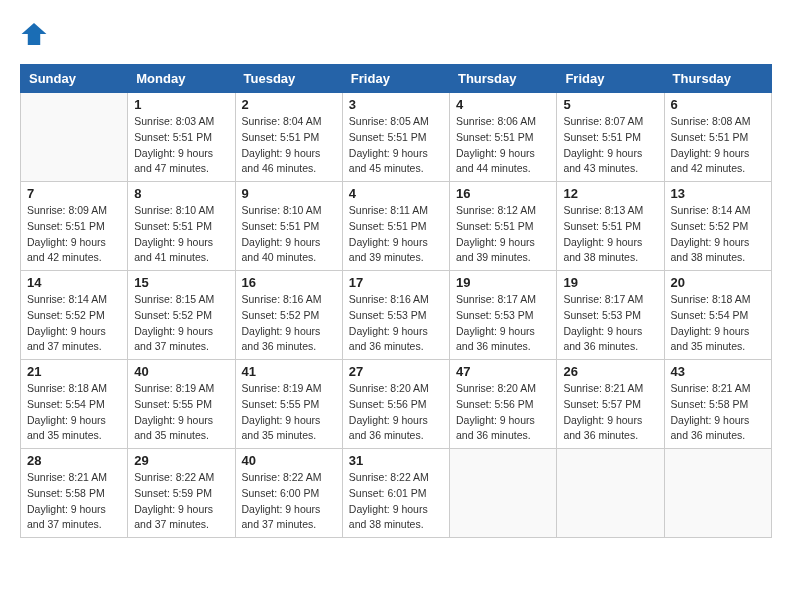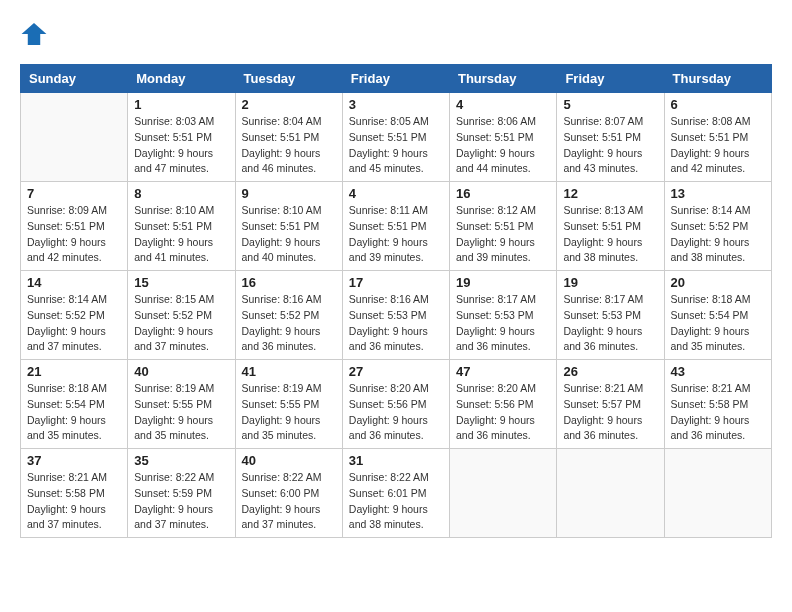--- a/index.html
+++ b/index.html
@@ -228,25 +228,25 @@
           <div class="day-number">26</div>
           <div class="day-info">Sunrise: 8:21 AM<br>Sunset: 5:57 PM<br>Daylight: 9 hours<br>and 36 minutes.</div>
         </td>
         <td>
           <div class="day-number">43</div>
           <div class="day-info">Sunrise: 8:21 AM<br>Sunset: 5:58 PM<br>Daylight: 9 hours<br>and 36 minutes.</div>
         </td>
       </tr>
       <tr>
         <td>
-          <div class="day-number">37</div>
+          <div class="day-number">28</div>
           <div class="day-info">Sunrise: 8:21 AM<br>Sunset: 5:58 PM<br>Daylight: 9 hours<br>and 37 minutes.</div>
         </td>
         <td>
-          <div class="day-number">35</div>
+          <div class="day-number">29</div>
           <div class="day-info">Sunrise: 8:22 AM<br>Sunset: 5:59 PM<br>Daylight: 9 hours<br>and 37 minutes.</div>
         </td>
         <td>
           <div class="day-number">40</div>
           <div class="day-info">Sunrise: 8:22 AM<br>Sunset: 6:00 PM<br>Daylight: 9 hours<br>and 37 minutes.</div>
         </td>
         <td>
           <div class="day-number">31</div>
           <div class="day-info">Sunrise: 8:22 AM<br>Sunset: 6:01 PM<br>Daylight: 9 hours<br>and 38 minutes.</div>
         </td>

